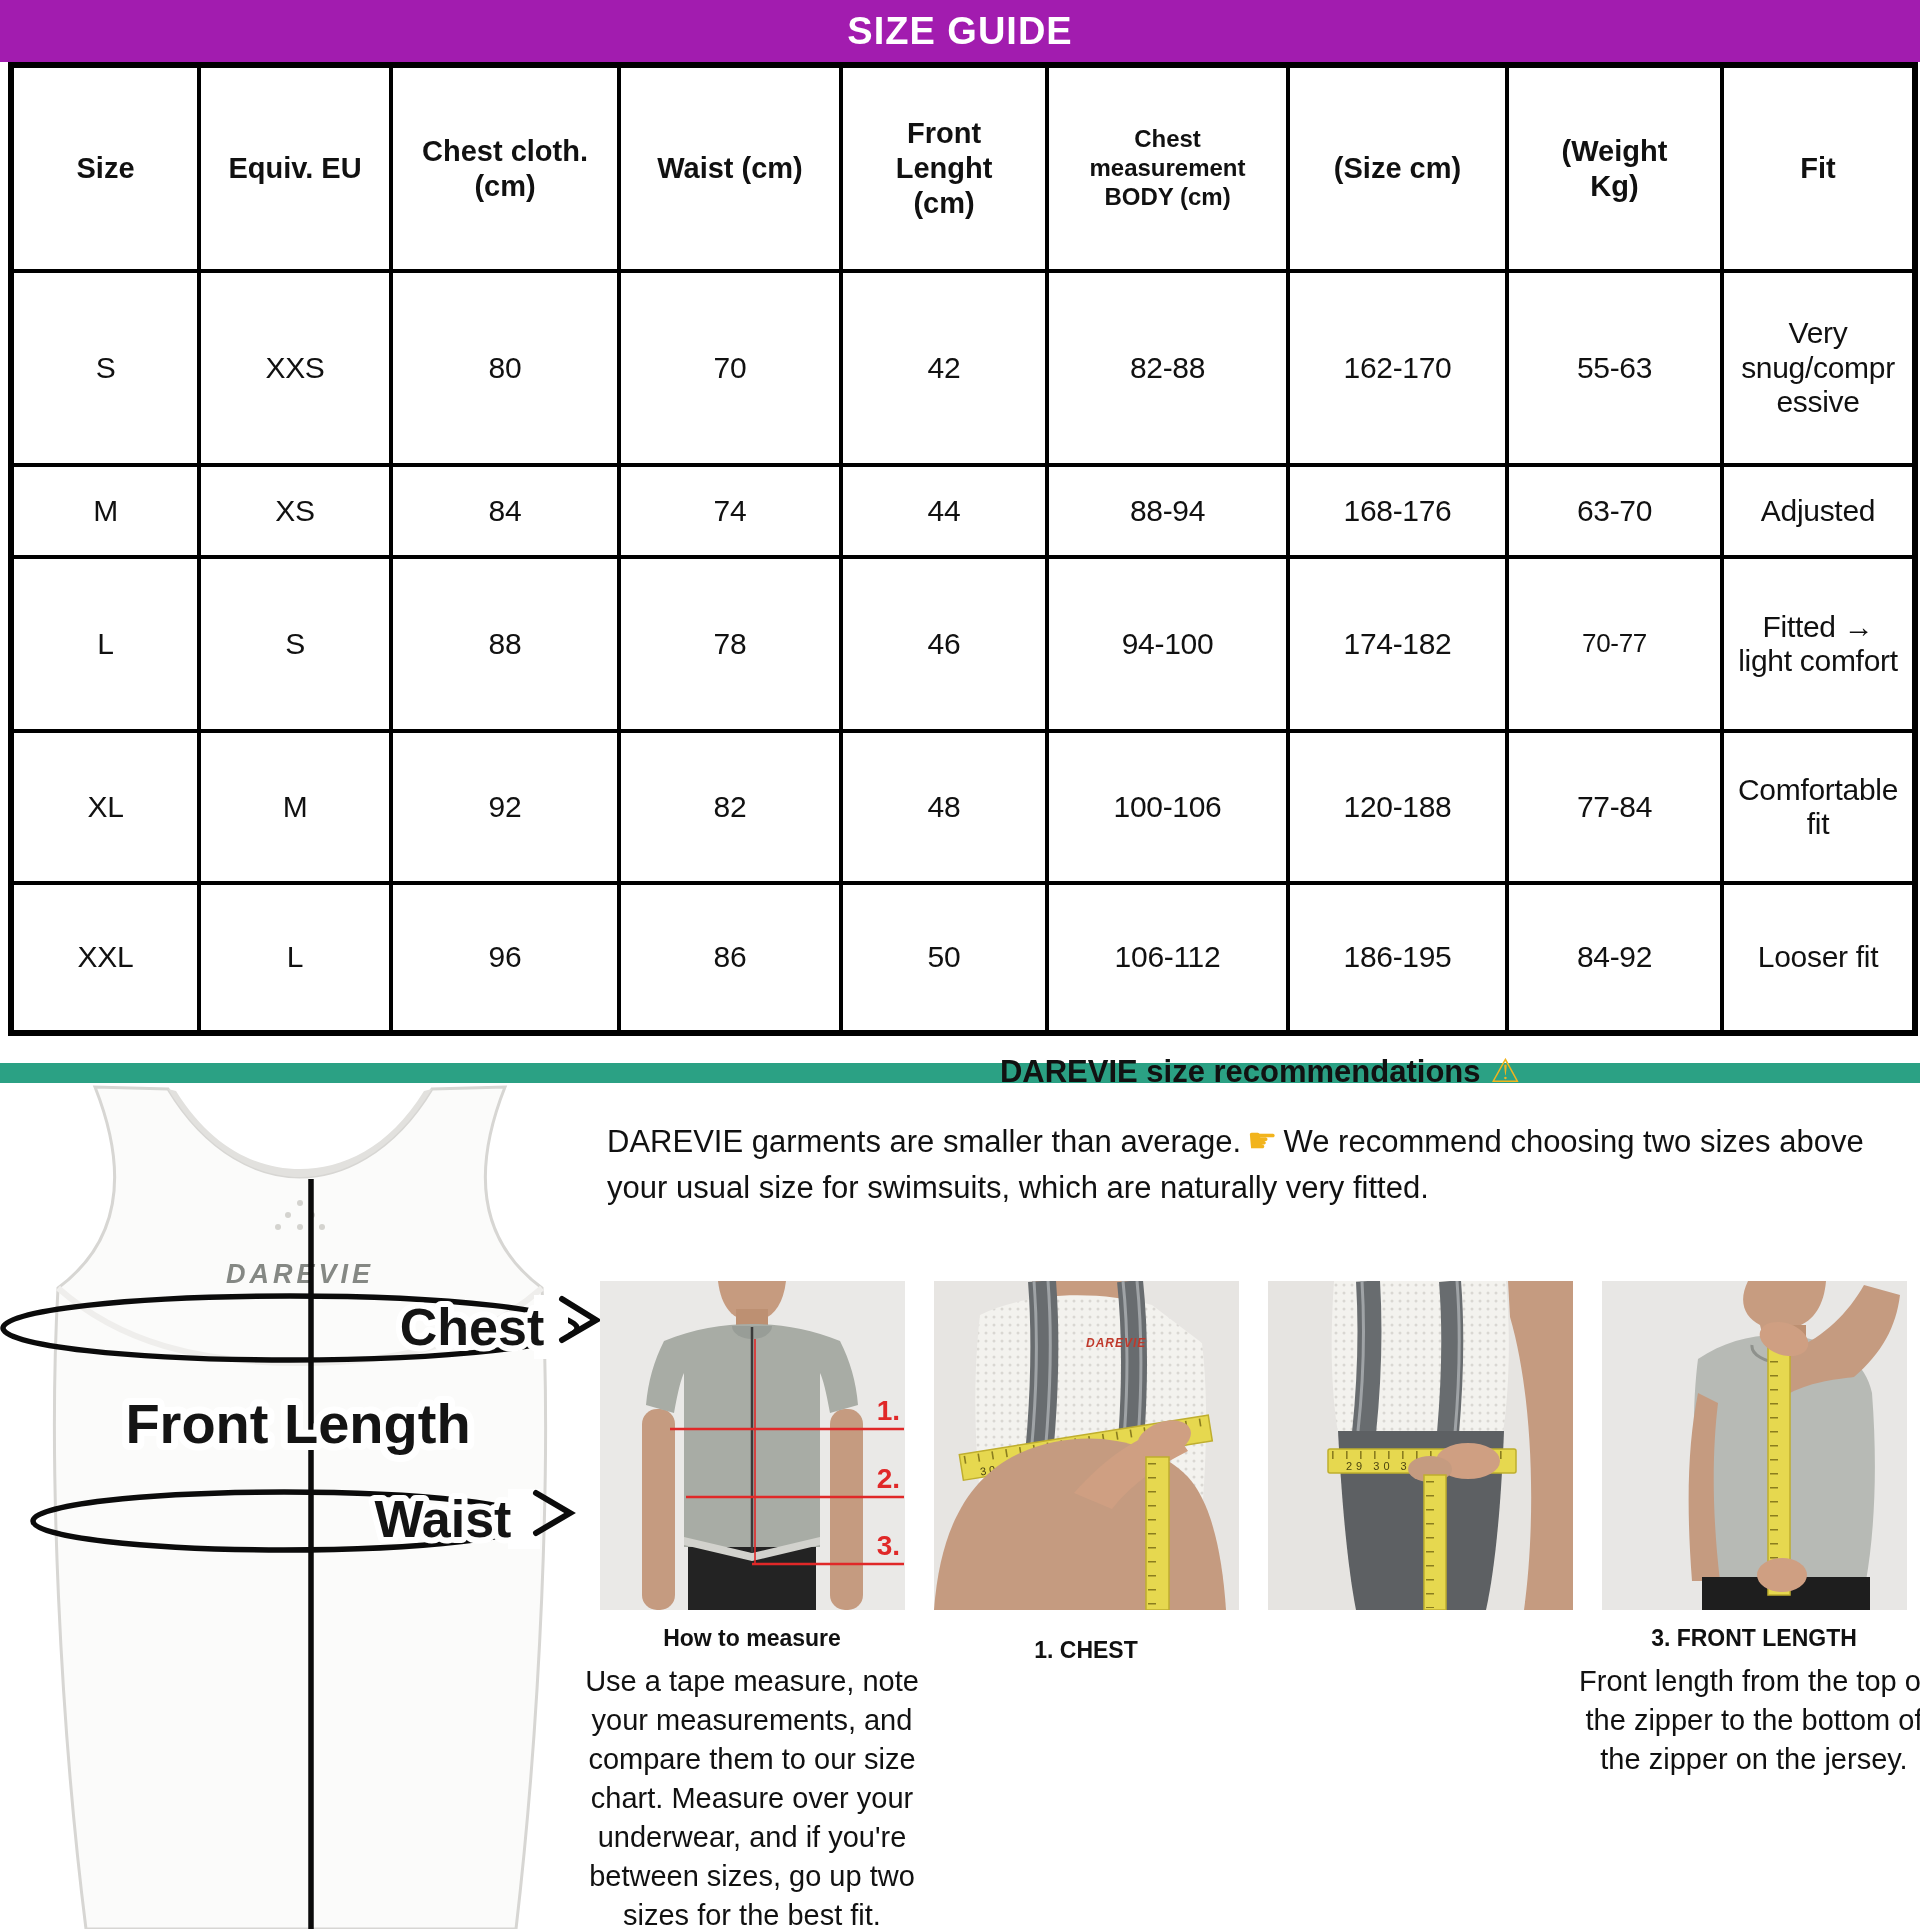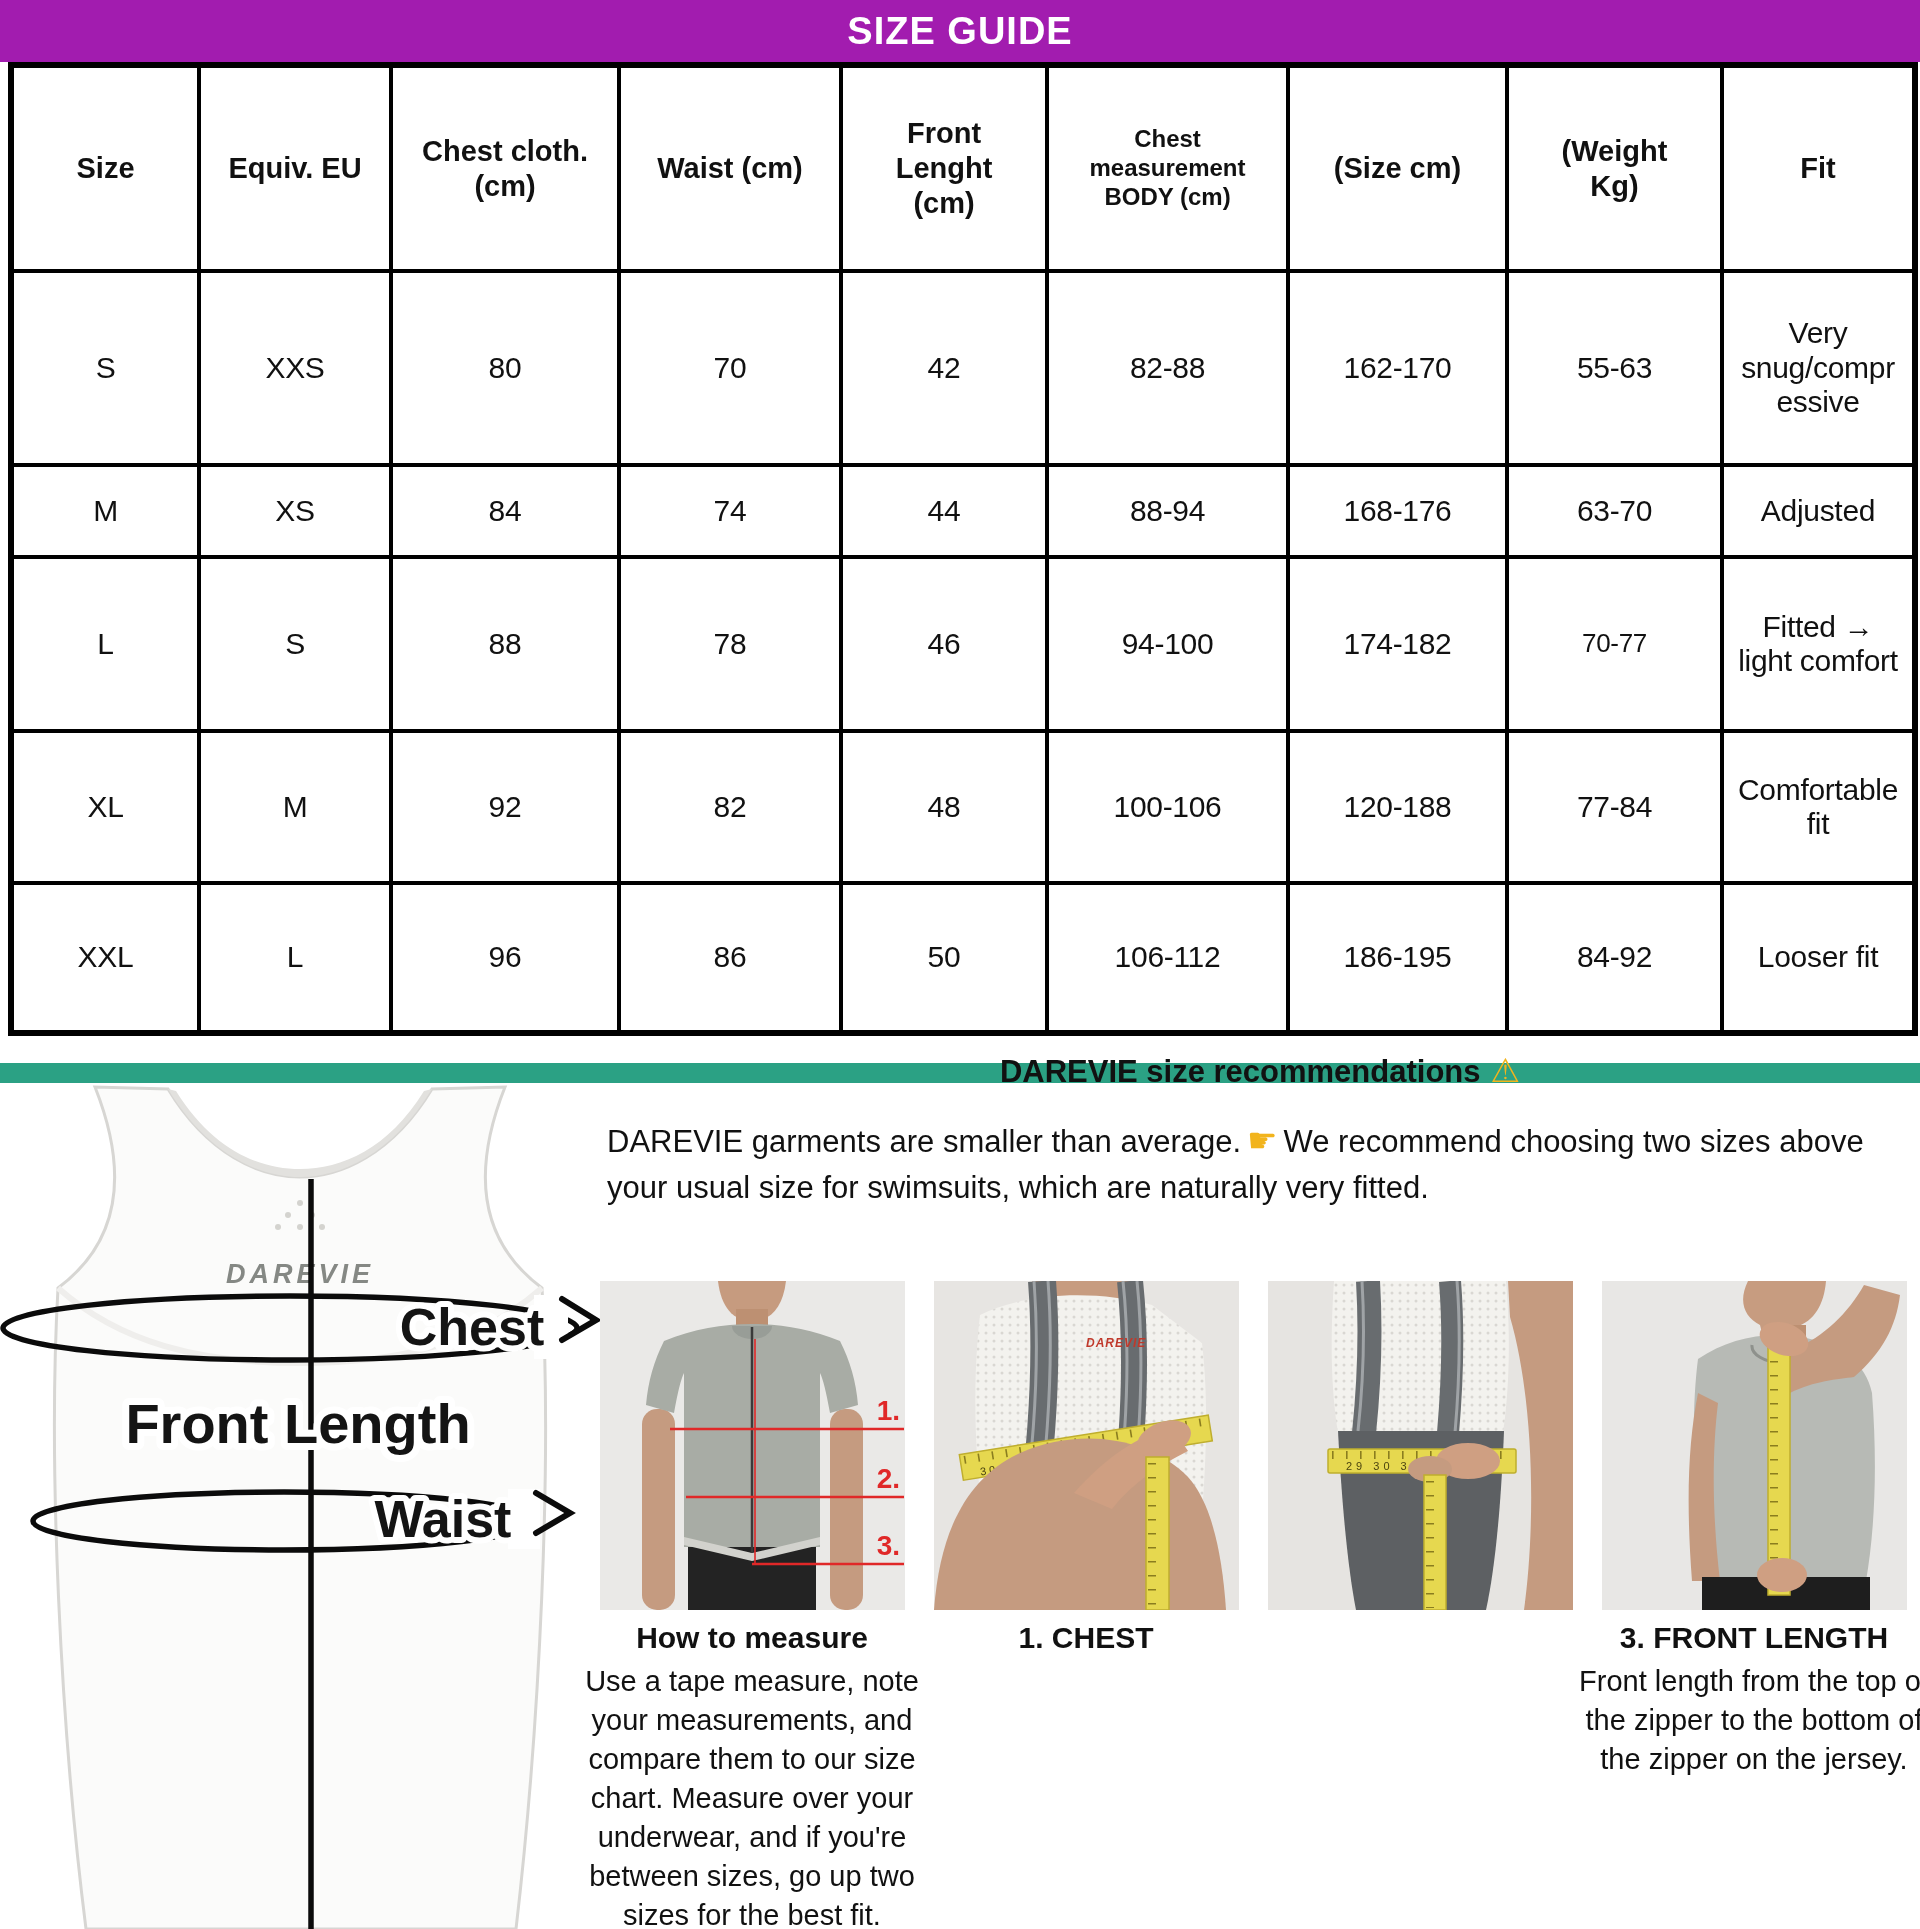--- a/index.html
+++ b/index.html
@@ -41,23 +41,23 @@
             font-size:31px;line-height:46px;font-weight:400;}
   .rec-body .icon{font-size:34px;margin:0 6px;}
 
   
   .photos{position:absolute;left:600px;top:1281px;width:1307px;height:329px;
           display:grid;grid-template-columns:repeat(4,305px);column-gap:29px;}
   .photos svg{width:305px;height:329px;display:block;}
 
   
   .cap{position:absolute;top:1620px;width:352px;text-align:center;}
-  .cap .cap-title{font-size:30px;font-weight:700;line-height:36px;margin-bottom:6px;}
+  .cap .cap-title{font-size:23px;font-weight:700;line-height:36px;margin-bottom:6px;}
   .cap .cap-text{font-size:29px;line-height:39px;}
-  .cap0{left:576px;} .cap1{left:910px;} .cap2{left:1244px;} .cap3{left:1578px;}
+  .cap0{left:576px;} .cap1{left:910px;margin-top:12px;} .cap2{left:1244px;} .cap3{left:1578px;}
 </style>
 </head>
 <body>
 
 <div class="page">
 
   <header class="title-bar" style="background: #a21caf;">
     <span class="t">SIZE GUIDE</span>
   </header>
 

